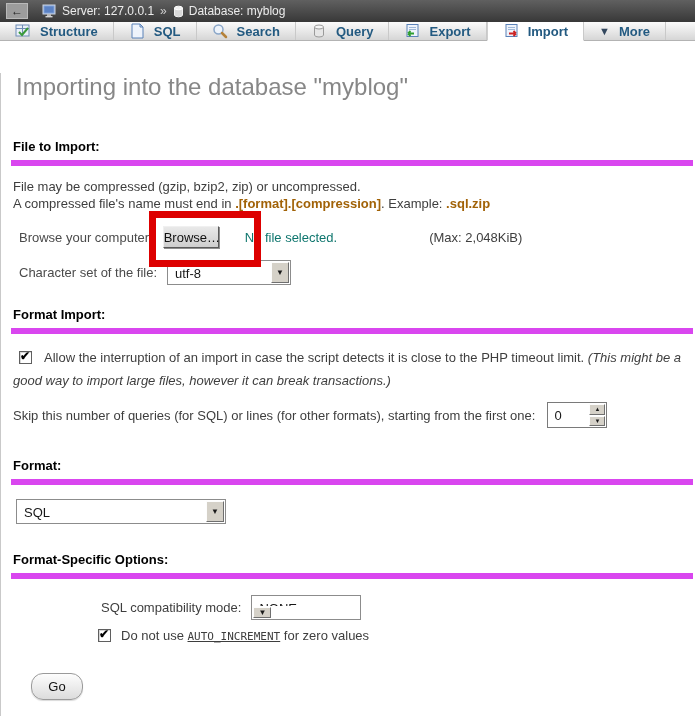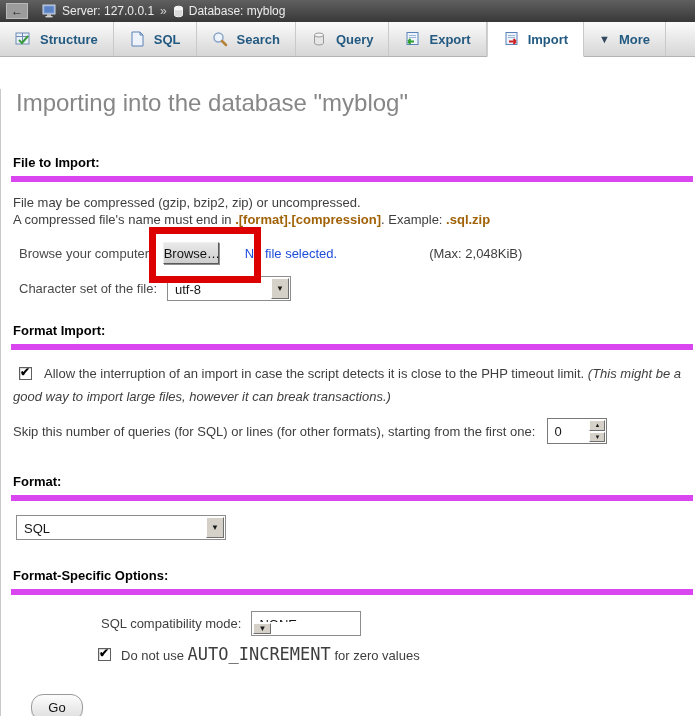--- a/index.html
+++ b/index.html
@@ -16,21 +16,21 @@
     width: 22px; height: 16px; background: #9c9c9c; color: #1f1f1f;
     display: flex; align-items: center; justify-content: center;
     font-size: 12px; border: 1px solid #b9b9b9; margin-right: 9px; cursor: pointer;
   }
   .crumb-link { color: #ececec; cursor: pointer; white-space: nowrap; }
   .crumb-sep { color: #cfcfcf; padding: 0 1px; }
   .crumb-bar svg { display: block; }
 
   
   .tab-bar {
-    height: 35px; background: linear-gradient(#fbfbfb, #d6d6d6);
+    height: 19px; background: linear-gradient(#fbfbfb, #d6d6d6);
     border-bottom: 1px solid #b3b3b3; display: flex; align-items: stretch;
   }
   .tab {
     display: flex; align-items: center; gap: 9px; padding: 0 15px;
     font-size: 13px; font-weight: bold; color: #235a81;
     border-right: 1px solid #c9c9c9; cursor: pointer; white-space: nowrap;
   }
   .tab.active {
     background: #fff; margin-bottom: -1px; border-bottom: 1px solid #fff;
     border-left: 1px solid #cfcfcf;
@@ -60,21 +60,21 @@
     width: 56px; height: 22px; font-size: 13px; color: #111;
     background: linear-gradient(#e9e9e9, #cecece);
     border: 1px solid; border-color: #f0f0f0 #5a5a5a #5a5a5a #f0f0f0;
     box-shadow: 1px 1px 0 #8f8f8f; cursor: pointer;
     font-family: "Liberation Sans", sans-serif;
   }
   .annotation-box {
     position: absolute; left: -14px; top: -15px; width: 112px; height: 56px;
     border: 7px solid #dd0000; z-index: 40; pointer-events: none;
   }
-  .no-file { margin-left: 26px; color: #1d4ed8; text-align: right; }
+  .no-file { margin-left: 26px; color: #0f766e; text-align: right; }
   .max-size { margin-left: 92px; color: #3e3e3e; }
 
   .charset-row { margin: 12px 0 0 18px; display: flex; align-items: center; gap: 10px; font-size: 13px; color: #4a4a4a; }
 
   
   .win-select {
     display: inline-flex; align-items: stretch; height: 25px;
     border: 1px solid #8c8c8c; background: #fff; cursor: pointer;
   }
   .win-select .sel-value { flex: 1; font-size: 13px; color: #161616; padding: 5px 6px 0 7px; overflow: hidden; white-space: nowrap; }
@@ -114,21 +114,21 @@
     border-color: #fdfdfd #6f6f6f #6f6f6f #fdfdfd;
     display: flex; align-items: center; justify-content: center;
     font-size: 6px; color: #1a1a1a; cursor: pointer; line-height: 1;
   }
 
   .format-row { margin: 14px 0 0 15px; }
   .compat-row { margin: 16px 0 0 100px; display: flex; align-items: center; font-size: 13px; color: #3e3e3e; }
   .compat-row .win-select { margin-left: 10px; }
   .zero-row { margin: 8px 0 0 97px; display: flex; align-items: center; font-size: 13px; color: #3e3e3e; }
   .zero-row .zero-text { margin-left: 10px; }
-  .mono-code { font-family: "DejaVu Sans Mono", monospace; font-size: 17px; letter-spacing: 0; }
+  .mono-code { font-family: "DejaVu Sans Mono", monospace; font-size: 11px; letter-spacing: 0; text-decoration: underline; }
 
   .go-btn {
     margin: 30px 0 0 30px; width: 52px; height: 27px; border-radius: 12px;
     border: 1px solid #9a9a9a; background: linear-gradient(#fdfdfd, #dcdcdc);
     font-size: 13px; color: #111; cursor: pointer; box-shadow: 0 1px 1px rgba(0,0,0,0.15);
     font-family: "Liberation Sans", sans-serif;
   }
 </style>
 </head>
 <body>

